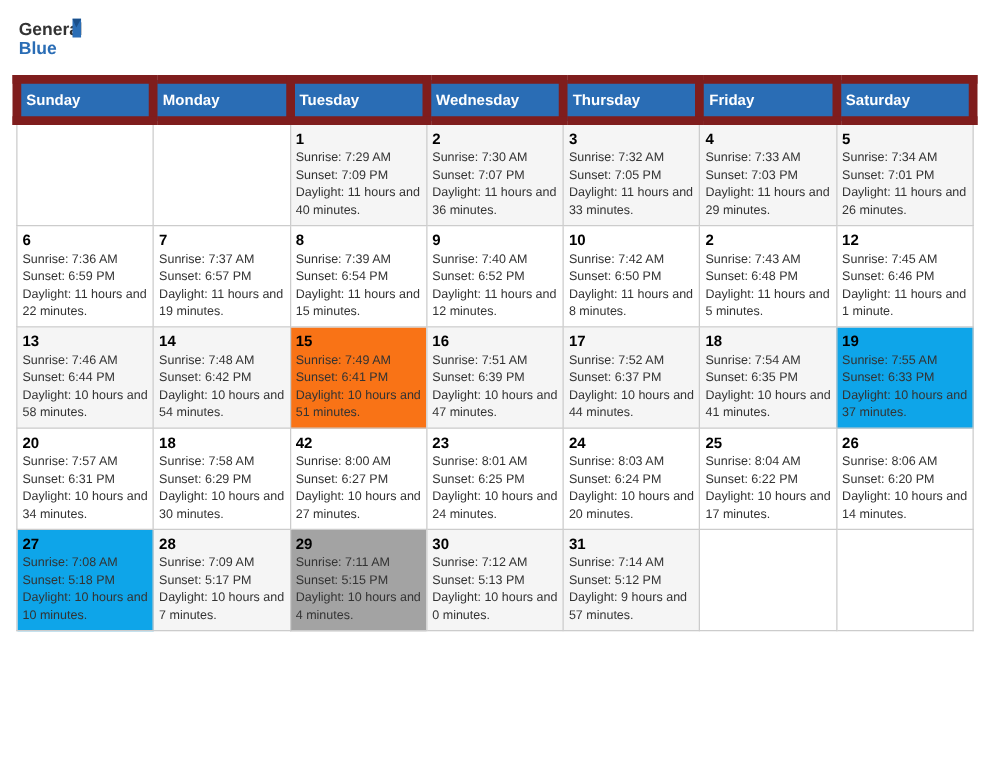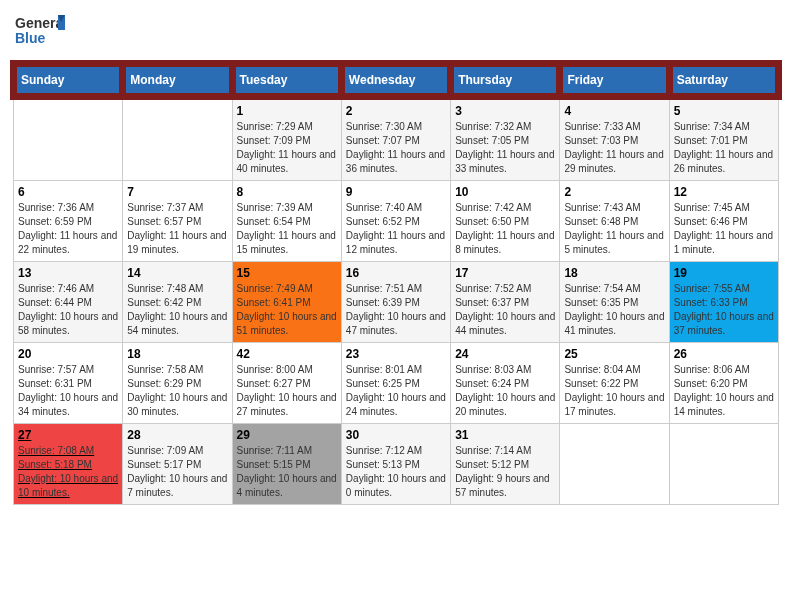--- a/index.html
+++ b/index.html
@@ -221,21 +221,21 @@
         <td style="background: rgb(255, 255, 255);">
           <span class="day-number">25</span>
           <div class="day-info">Sunrise: 8:04 AM<br>Sunset: 6:22 PM<br>Daylight: 10 hours and 17 minutes.</div>
         </td>
         <td style="background: rgb(255, 255, 255);">
           <span class="day-number">26</span>
           <div class="day-info">Sunrise: 8:06 AM<br>Sunset: 6:20 PM<br>Daylight: 10 hours and 14 minutes.</div>
         </td>
       </tr>
       <tr>
-        <td style="background: #ef4444; text-decoration: underline;">
+        <td style="background: #0ea5e9;">
           <span class="day-number">27</span>
           <div class="day-info">Sunrise: 7:08 AM<br>Sunset: 5:18 PM<br>Daylight: 10 hours and 10 minutes.</div>
         </td>
         <td style="background: rgb(245, 245, 245);">
           <span class="day-number">28</span>
           <div class="day-info">Sunrise: 7:09 AM<br>Sunset: 5:17 PM<br>Daylight: 10 hours and 7 minutes.</div>
         </td>
         <td style="background: #a3a3a3;">
           <span class="day-number">29</span>
           <div class="day-info">Sunrise: 7:11 AM<br>Sunset: 5:15 PM<br>Daylight: 10 hours and 4 minutes.</div>

